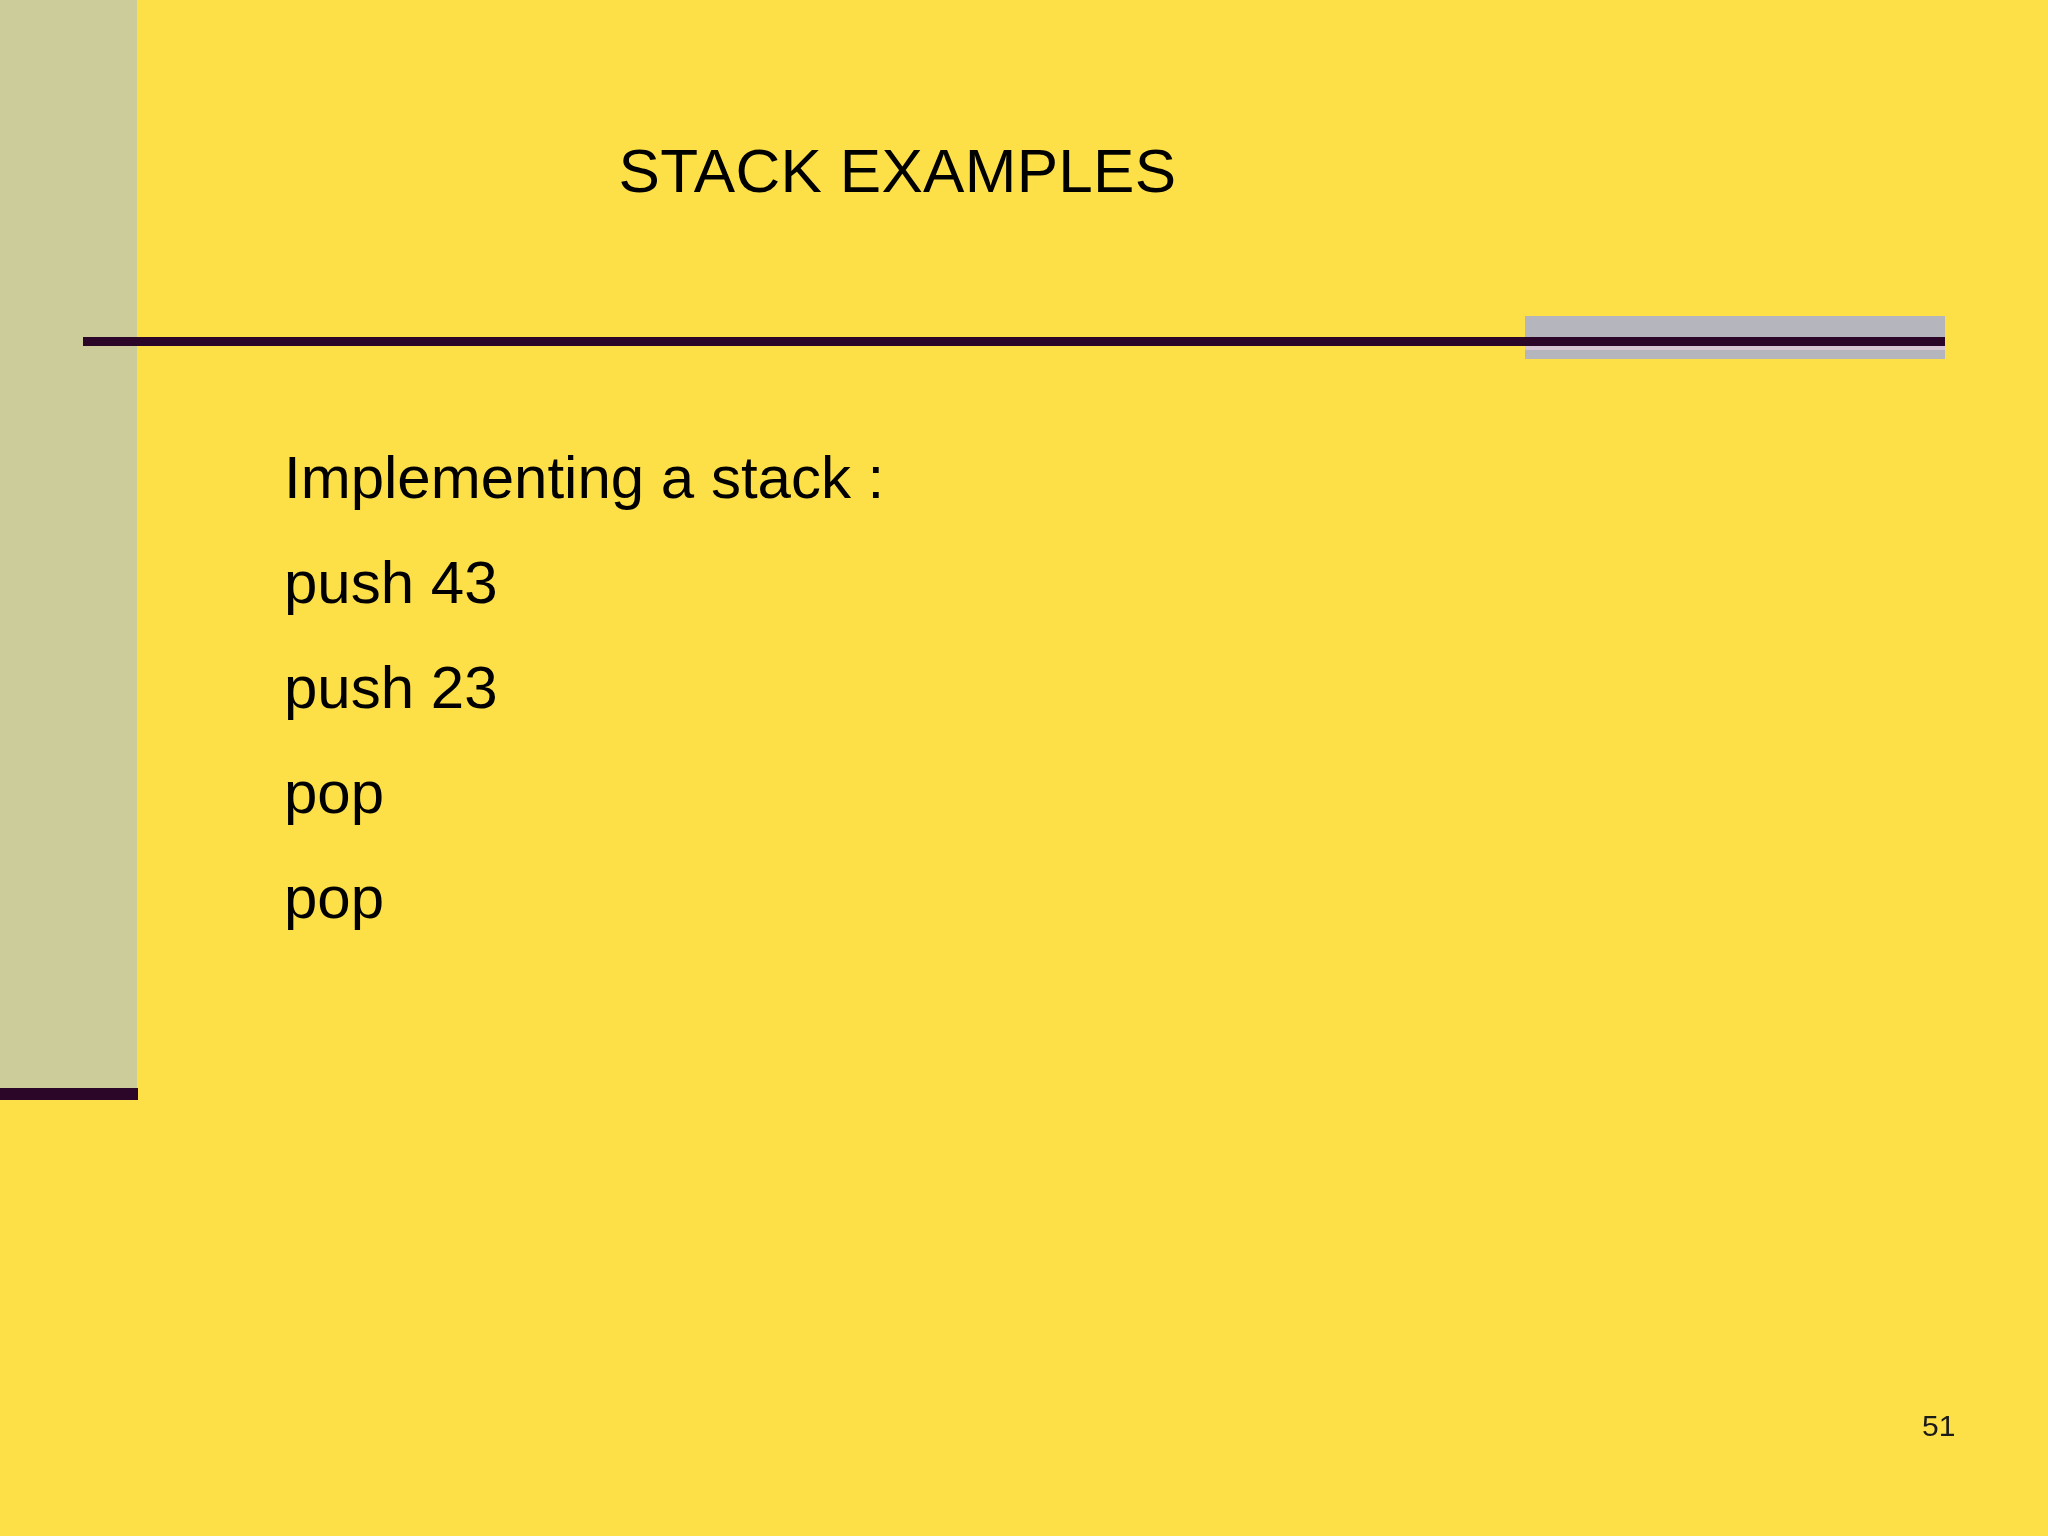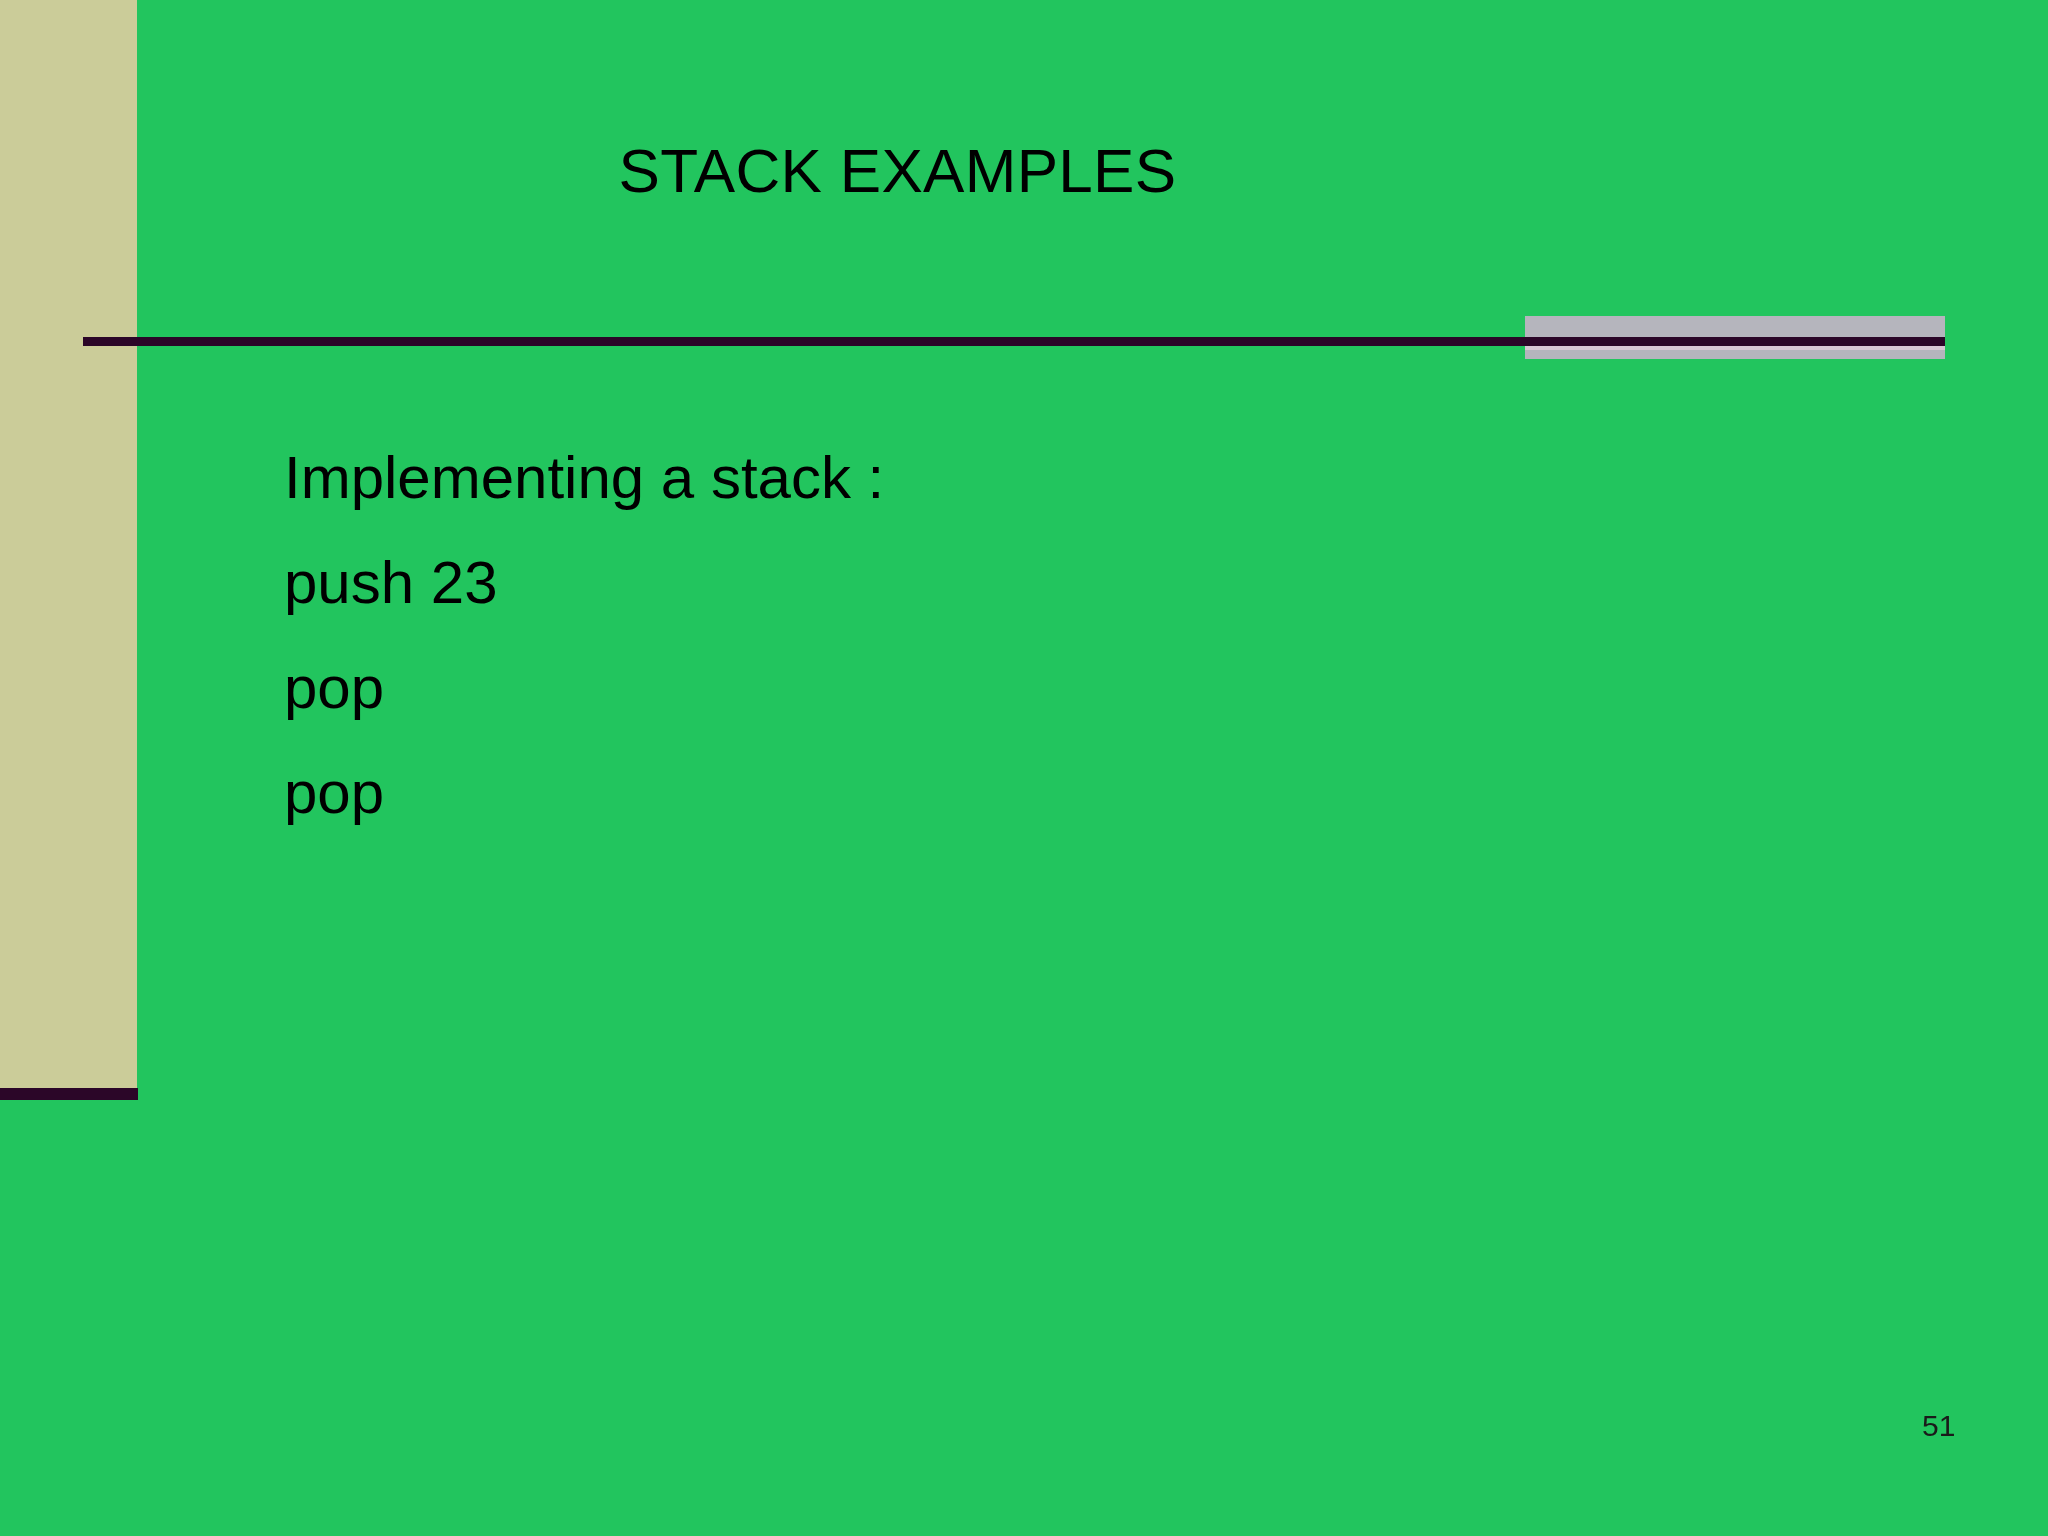--- a/index.html
+++ b/index.html
@@ -10,21 +10,21 @@
     width: 2048px;
     height: 1536px;
     overflow: hidden;
     font-family: "Liberation Sans", sans-serif;
   }
 
   #slide {
     position: relative;
     width: 2048px;
     height: 1536px;
-    background: #22c55e;
+    background: #fde047;
     overflow: hidden;
   }
 
   
   .sidebar-band {
     position: absolute;
     left: 0;
     top: 0;
     width: 137px;
     height: 1088px;
@@ -126,20 +126,21 @@
   <div class="sidebar-underbar"></div>
 
   <div class="header-gray-block"></div>
   <div class="header-rule-highlight"></div>
   <div class="header-rule"></div>
 
   <div class="slide-title">STACK EXAMPLES</div>
 
   <div class="body-block">
     <div class="body-line">Implementing a stack :</div>
+    <div class="body-line">push 43</div>
     <div class="body-line">push 23</div>
     <div class="body-line">pop</div>
     <div class="body-line">pop</div>
   </div>
 
   <div class="page-number">51</div>
 
 </div>
 
 </body></html>

